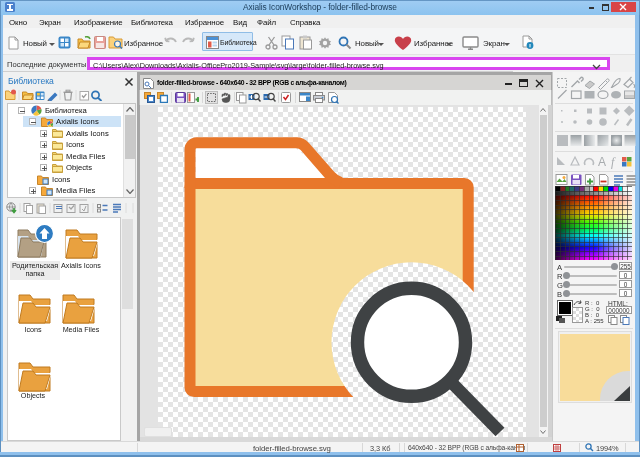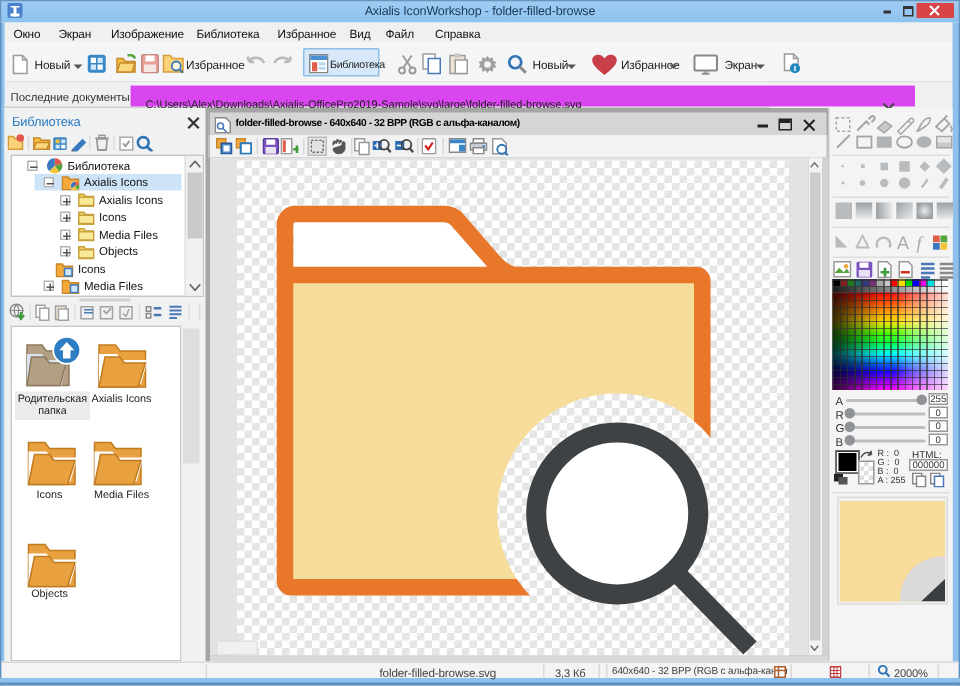--- a/index.html
+++ b/index.html
@@ -17,21 +17,21 @@
 
   #menubar { left:1px; top:15px; width:638px; height:13px; background:#f0f0f0; font-size:7.9px; color:#111; }
   #menubar span { position:absolute; top:3px; letter-spacing:-0.1px; }
 
   #toolbar { left:1px; top:28px; width:638px; height:27px; background:#f4f5f6; border-bottom:1px solid #e2e2e2;padding-left:32px; }
   .tbtxt { position:absolute; top:11px; font-size:7.9px; color:#222; letter-spacing:-0.1px; }
   .drop { position:absolute; top:15px; width:0; height:0; border-left:3px solid transparent; border-right:3px solid transparent; border-top:3.5px solid #555; }
 
   #addrbar { left:1px; top:55px; width:512px; height:17px; background:#eef0f1; border-bottom:1px solid #cfcfcf; }
   #addrlabel { position:absolute; left:6px; top:5px; font-size:7.6px; color:#333; }
-  #addrbox { position:absolute; left:86px; top:2px; width:523px; height:13px; background:#fff; border:7px solid #d946ef; font-size:7.3px; color:#222; line-height:11px; padding-left:3px; }
+  #addrbox { position:absolute; left:86px; top:2px; width:523px; height:13px; background:#fff; border:3px solid #d946ef; font-size:7.3px; color:#222; line-height:11px; padding-left:3px; }
   #addrarrow { position:absolute; right:6px; top:4px; }
 
   #frame-left  { left:0; top:15px; width:3px; height:442px; background:#8fc0ec; border-left:1px solid #5d90c0; }
   #frame-right { left:635px; top:15px; width:5px; height:442px; background:#8fc0ec; border-right:1px solid #5d90c0; }
   #frame-bottom{ left:0; top:452px; width:640px; height:5px; background:#8fc0ec; border-bottom:2px solid #5d90c0; }
 
   
   #leftpanel { left:3px; top:72px; width:134px; height:369px; background:#f0f1f1; }
   #lp-title { position:absolute; left:5px; top:4px; font-size:8.6px; color:#2a7ac2; letter-spacing:-0.1px; }
   .treerow { position:absolute; left:1px; right:14px; height:11px; font-size:7.7px; color:#111; }
@@ -707,15 +707,15 @@
     <div class="sdiv" style="left:526px"></div>
     <svg class="abs" style="left:552px;top:2px" width="8" height="8" viewBox="0 0 8 8">
       <rect x="0.5" y="0.5" width="7" height="7" fill="#fff" stroke="#c04040"></rect>
       <path d="M0.5 3 h7 M3 0.5 v7 M5 0.5 v7 M0.5 5 h7" stroke="#c04040" stroke-width="0.7"></path>
     </svg>
     <div class="sdiv" style="left:578px"></div>
     <svg class="abs" style="left:584px;top:1px" width="9" height="9" viewBox="0 0 9 9">
       <circle cx="3.5" cy="3.5" r="2.6" fill="none" stroke="#2f74b5" stroke-width="1.3"></circle>
       <path d="M5.5 5.5 L8 8" stroke="#2f74b5" stroke-width="1.4"></path>
     </svg>
-    <span style="left:595px">2000%</span>
+    <span style="left:595px">1994%</span>
     <div class="sdiv" style="left:624px"></div>
   </div>
 
 </body></html>

